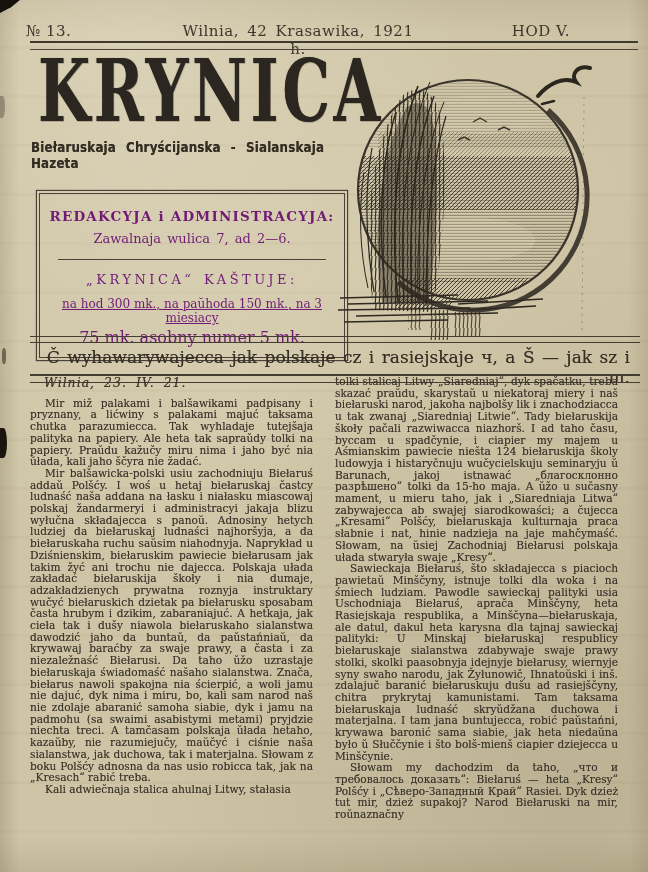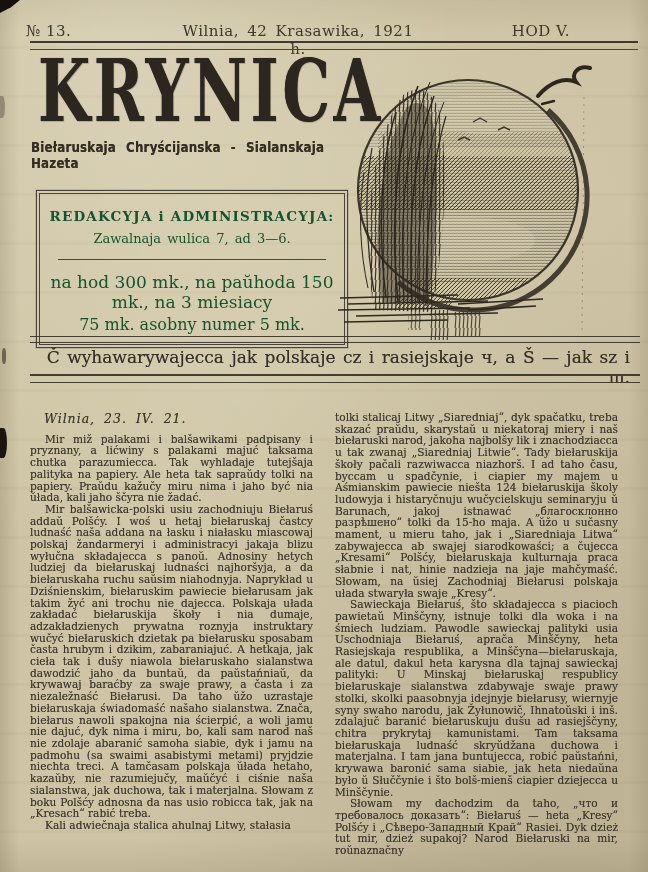--- a/index.html
+++ b/index.html
@@ -29,39 +29,39 @@
   .title{top:48px;left:38px;width:420px;font-size:86px;font-weight:bold;
         letter-spacing:5px;color:#2b261f;transform:scaleX(.70);transform-origin:left top;
         text-shadow:0 0 1px rgba(43,38,31,.65), 1px 1px 0 rgba(43,38,31,.18);
         font-family:"DejaVu Serif",serif;line-height:1;}
   .subtitle{top:139px;left:31px;width:360px;font-family:"DejaVu Sans","Liberation Sans",sans-serif;
         font-weight:bold;font-size:14.5px;letter-spacing:.2px;word-spacing:7px;color:#332d24;
         transform:scaleX(.82);transform-origin:left top;
         text-shadow:0 0 .6px rgba(51,45,36,.7);}
   
   .infobox{top:190px;left:36px;width:292px;border:4px double #48423a;
-        padding:14px 6px 10px 6px;text-align:center;color:#14532d;
+        padding:14px 6px 10px 6px;text-align:center;color:#701a75;
         box-shadow:0 0 0 .5px rgba(72,66,58,.35);}
   .infobox .hdr{font-size:13.5px;font-weight:bold;letter-spacing:1.2px;}
   .infobox .addr{font-size:13px;margin-top:7px;word-spacing:2px;}
   .infobox .rule{border-top:1px solid #4a443a;margin:13px 12px 12px 12px;height:0;}
   .infobox .price-hdr{font-size:13px;letter-spacing:3.5px;word-spacing:2px;}
-  .infobox .price1{font-size:17px;margin-top:10px;}
+  .infobox .price1{font-size:12px;margin-top:10px;text-decoration:underline;}
   .infobox .price2{font-size:16px;margin-top:3px;}
   
   .illus{top:52px;left:338px;width:262px;height:290px;}
   
   .rule2{top:336px;left:30px;width:610px;height:5px;
         border-top:1.5px solid #433d32;border-bottom:1.5px solid #433d32;}
   .motto{top:347px;left:30px;width:600px;text-align:right;font-size:17px;
         word-spacing:2px;color:#352f26;text-shadow:0 0 .5px rgba(53,47,38,.6);}
   .rule3{top:374px;left:30px;width:610px;height:6px;
         border-top:2px solid #433d32;border-bottom:1.5px solid #433d32;}
   
-  .cols{top:412px;left:30px;width:588px;display:flex;gap:22px;}
+  .cols{top:376px;left:30px;width:588px;display:flex;gap:22px;}
   .col{width:283px;font-size:10.6px;line-height:11.7px;text-align:justify;
         color:#3b352b;text-shadow:0 0 .4px rgba(59,53,43,.55);}
   .col p{margin:0;text-indent:15px;}
   .col.no-first-indent p:first-child{text-indent:0;}
   .dateline{font-style:italic;font-size:12.5px;margin:1px 0 9px 14px;
         letter-spacing:1px;word-spacing:4px;}
   
   .corner-mark{top:0;left:0;width:20px;height:13px;background:#15120c;
         clip-path:polygon(0 0,100% 0,55% 55%,0 100%);}
   .edge-mark1{top:428px;left:0;width:7px;height:30px;background:#1a160f;border-radius:0 60% 60% 0;}
@@ -81,22 +81,23 @@
   <span class="date">Wilnia, 42 Krasawika, 1921 h.</span>
   <span class="year">HOD V.</span>
 </div>
 <div class="abs mast-rule"></div>
 
 <div class="abs title">KRYNICA</div>
 <div class="abs subtitle">Biełaruskaja Chryścijanska - Sialanskaja Hazeta</div>
 
 <div class="abs infobox">
   <div class="hdr">REDAKCYJA i ADMINISTRACYJA:</div>
-  <div class="addr">Zawalnaja wulica 7, ad 3—6.</div>
+  <div class="addr">Zawalnaja wulica 7, ad 2—6.</div>
   <div class="rule"></div>
+  <div class="price-hdr">„KRYNICA“ KAŠTUJE:</div>
   <div class="price1">na hod 300 mk., na paŭhoda 150 mk., na 3 miesiacy</div>
   <div class="price2">75 mk. asobny numer 5 mk.</div>
 </div>
 
 <div class="abs illus">
   <svg width="262" height="290" viewBox="0 0 262 290" xmlns="http://www.w3.org/2000/svg">
     <defs>
       <pattern id="pH" width="4" height="3" patternUnits="userSpaceOnUse">
         <line x1="0" y1="1.5" x2="4" y2="1.2" stroke="#3a342b" stroke-width="0.9"></line>
       </pattern>

